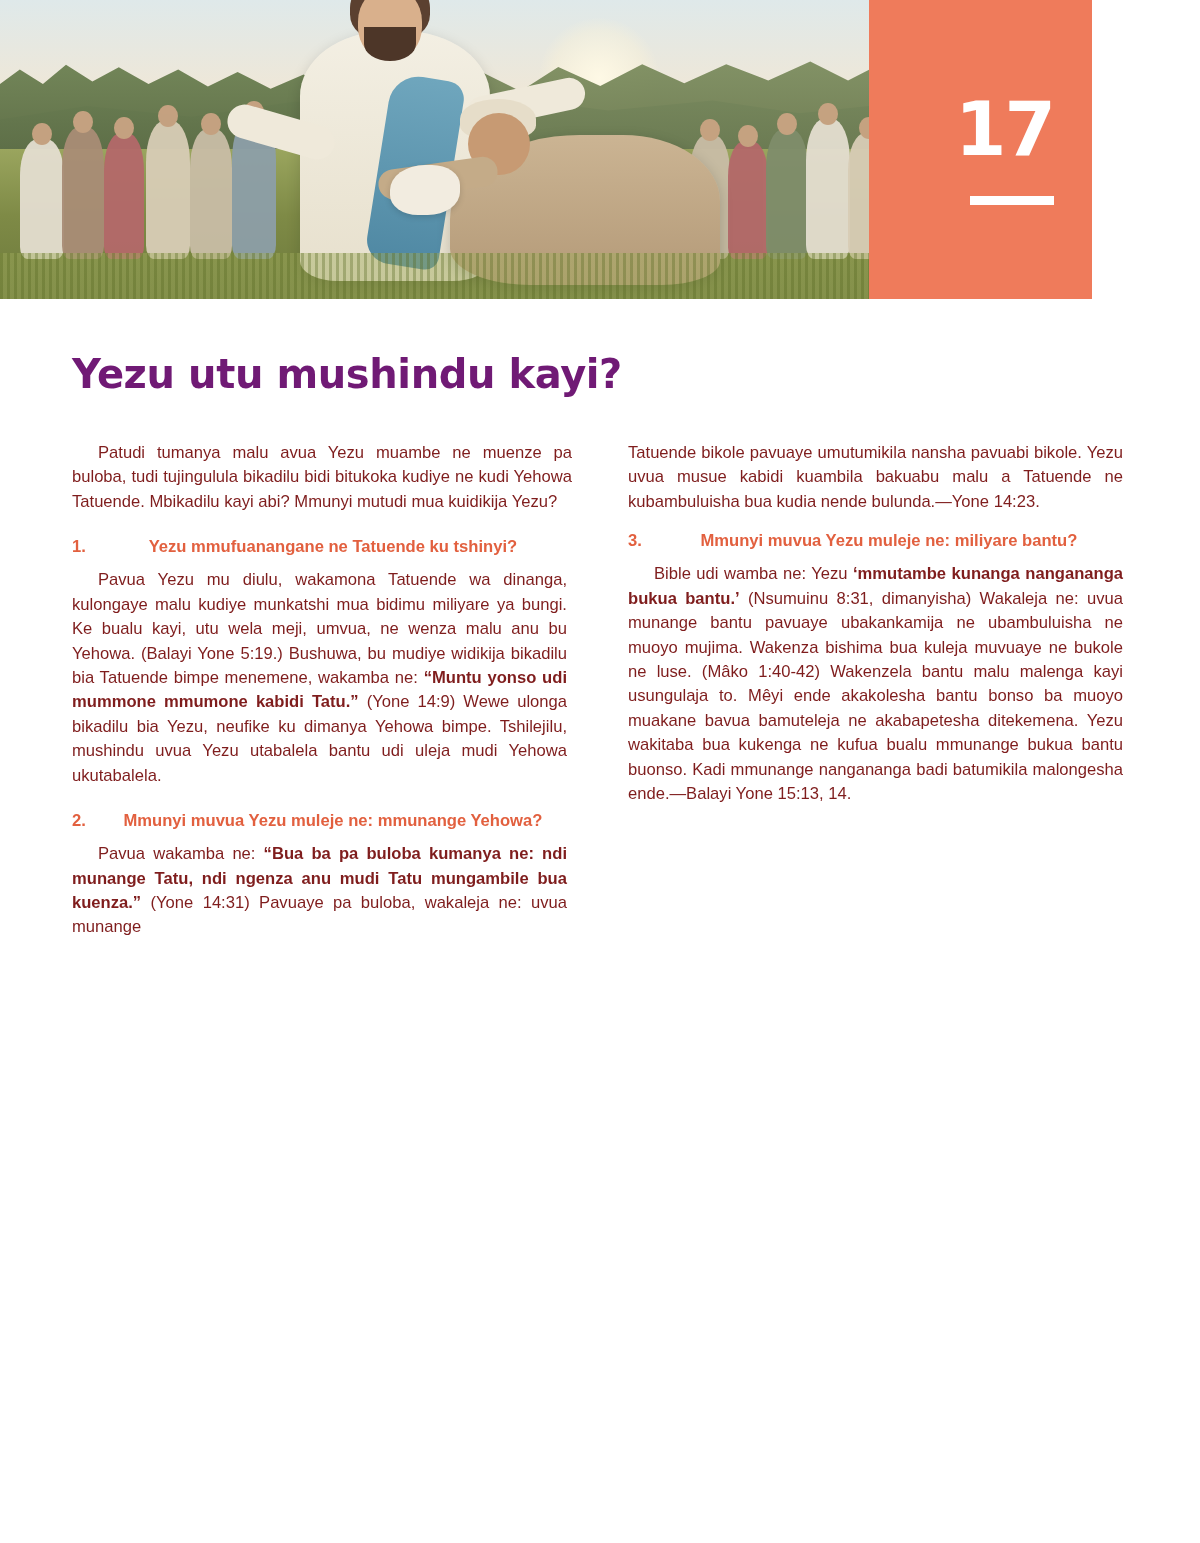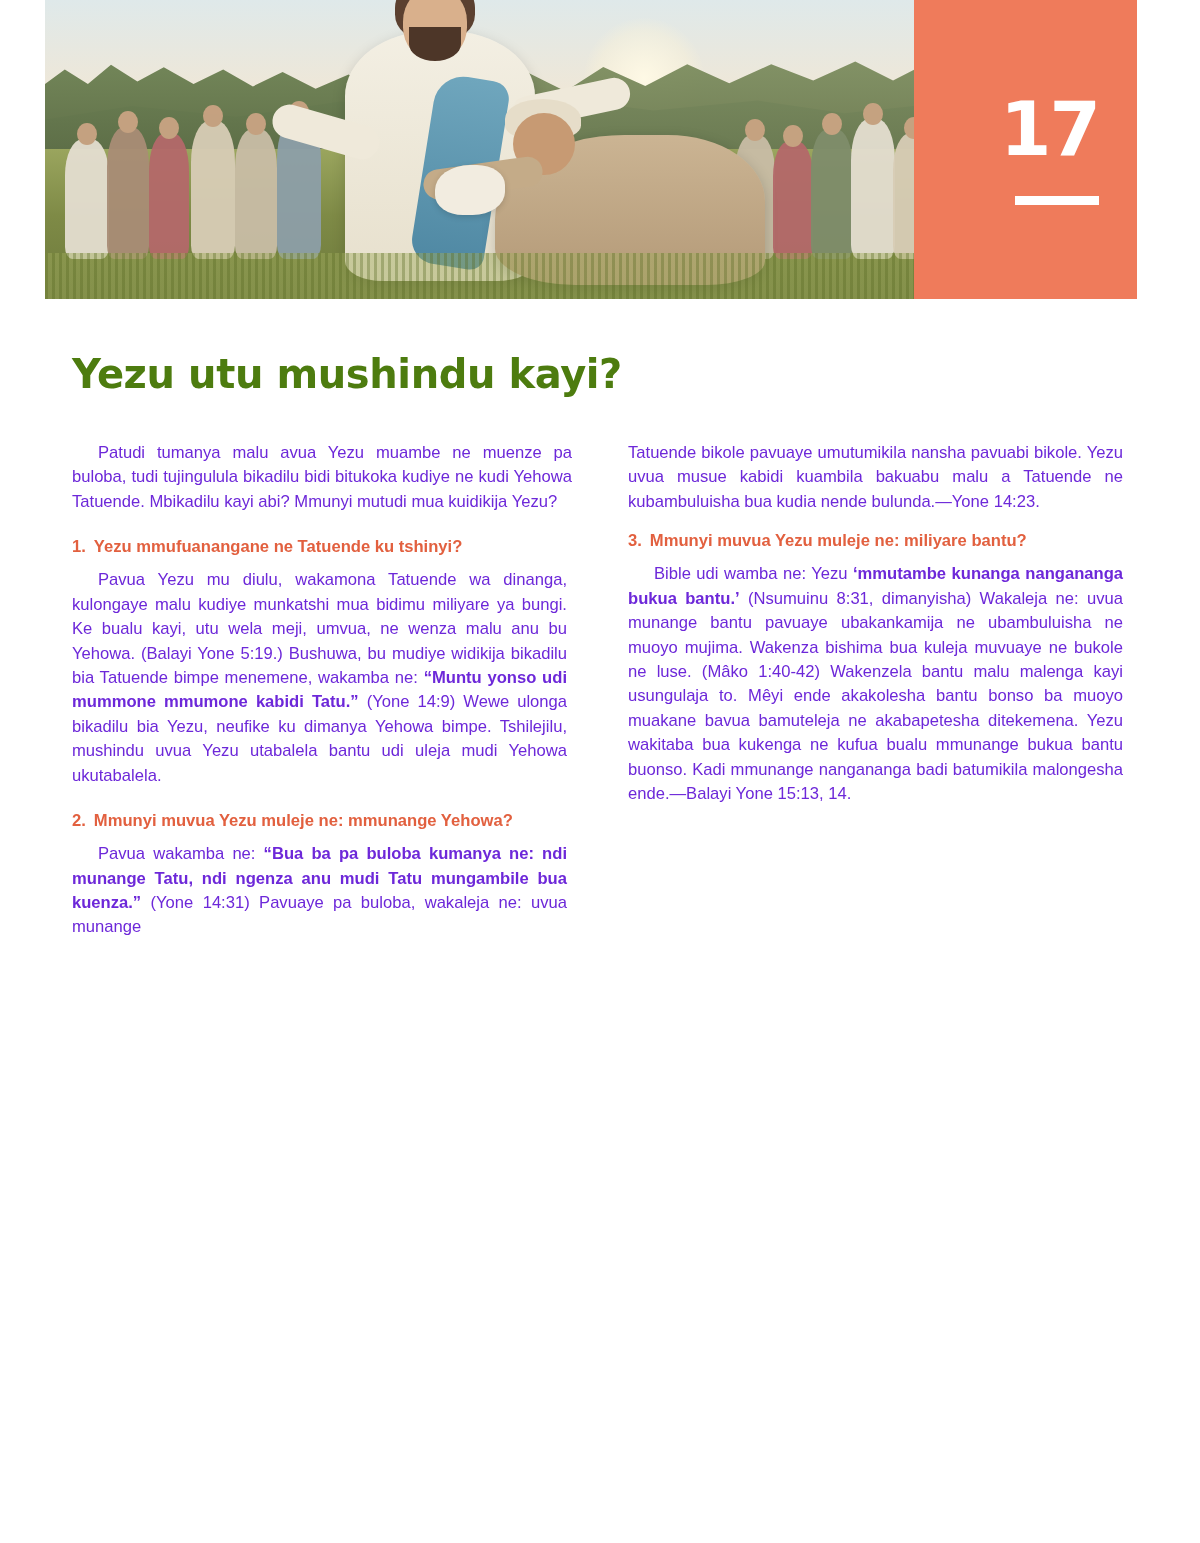--- a/index.html
+++ b/index.html
@@ -20,21 +20,20 @@
     height: 1543px;
   }
 
   
   .header {
     position: relative;
     display: flex;
     width: 1092px;
     height: 299px;
     overflow: hidden;
-    padding-left: 45px;
   }
   .hero {
     position: relative;
     width: 955px;
     height: 299px;
     overflow: hidden;
     background: linear-gradient(to bottom, #cfe0e6 0%, #e7e3d2 45%, #b9bd86 70%, #8a9552 100%);
   }
   
   .hero .sky {
@@ -225,56 +224,57 @@
     background: #ffffff;
   }
 
   
   .content {
     padding: 52px 68px 0 72px;
   }
   h1.title {
     font-size: 40px;
     font-weight: bold;
-    color: #4d7c0f;
+    color: #701a75;
     margin: 0 0 44px 0;
     letter-spacing: -0.4px;
     font-family: "DejaVu Sans", sans-serif;
   }
   .columns {
     display: flex;
     gap: 56px;
   }
   .col {
     width: 500px;
   }
   p {
     margin: 0 0 14px 0;
     font-size: 16.6px;
     line-height: 1.47;
     text-align: justify;
-    color: #6d28d9;
+    color: #7f1d1d;
   }
   p.indent {
     text-indent: 26px;
   }
   .qhead {
     display: flex;
     gap: 8px;
     font-size: 16.6px;
     font-weight: bold;
     color: #e2603f;
     line-height: 1.34;
     margin: 22px 0 10px 0;
   }
   .qhead .num {
     flex: 0 0 auto;
   }
   .qhead .txt {
     flex: 1 1 auto;
+    text-align: center;
   }
   .qhead.first {
     margin-top: 6px;
   }
   .body-block {
     margin: 0 5px 16px 0;
   }
   b, strong {
     font-weight: bold;
   }

